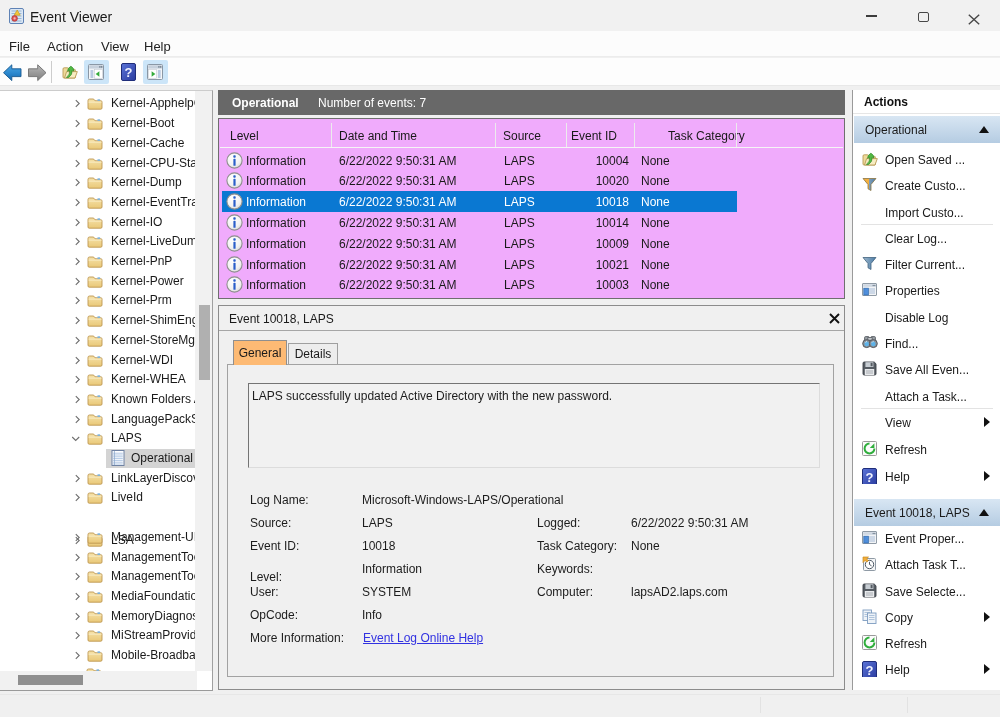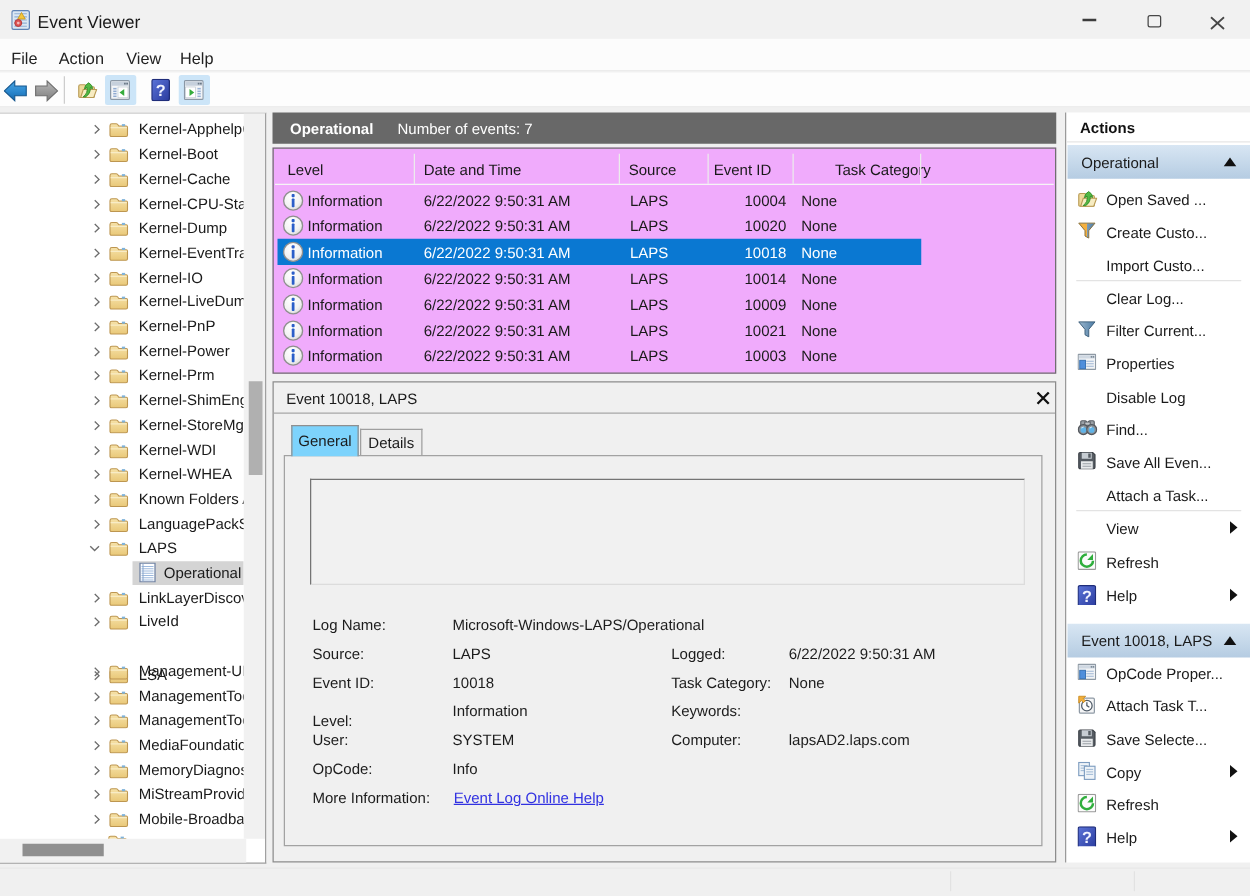--- a/index.html
+++ b/index.html
@@ -735,24 +735,25 @@
       <div style="left:419px;">None</div>
     </div>
 </div>
 <div class="abs" style="left:218px;top:305px;width:627px;height:385px;background:#f0f0f0;border:1px solid #8c8c8c;">
   <div style="position:absolute;left:0;top:0;width:625px;height:25px;border-bottom:1px solid #a6a6a6;font-size:12px;">
       <span style="position:absolute;left:10px;top:6px;">Event 10018, LAPS</span>
       <svg style="position:absolute;left:610px;top:7px;" width="11" height="11" viewBox="0 0 11 11">
         <path d="M1 1 L10 10 M10 1 L1 10" stroke="#111" stroke-width="1.9"></path>
       </svg>
     </div>
-  <div style="position:absolute;left:14px;top:34px;width:54px;height:25px;background:#7dd3fc;border:1px solid #8f8f8f;border-bottom:none;z-index:3;font-size:12px;text-align:center;padding-top:5px;">General</div>
+  <div style="position:absolute;left:14px;top:34px;width:54px;height:25px;background:#fdba74;border:1px solid #8f8f8f;border-bottom:none;z-index:3;font-size:12px;text-align:center;padding-top:5px;">General</div>
   <div style="position:absolute;left:69px;top:37px;width:50px;height:21px;background:#ededed;border:1px solid #9f9f9f;border-bottom:none;font-size:12px;text-align:center;padding-top:3px;">Details</div>
   <div style="position:absolute;left:8px;top:58px;width:607px;height:313px;border:1px solid #a2a2a2;background:#f0f0f0;"></div>
   <div style="position:absolute;left:29px;top:77px;width:572px;height:85px;background:#f1f1f1;border-top:1px solid #747474;border-left:1px solid #747474;border-right:1px solid #dcdcdc;border-bottom:1px solid #dcdcdc;"></div>
+  <div class="fl" style="left:33px;top:83px;">LAPS successfully updated Active Directory with the new password.</div>
   <div class="fl" style="left:31px;top:187px;">Log Name:</div>
   <div class="fl" style="left:143px;top:187px;">Microsoft-Windows-LAPS/Operational</div>
   <div class="fl" style="left:31px;top:210px;">Source:</div>
   <div class="fl" style="left:143px;top:210px;">LAPS</div>
   <div class="fl" style="left:318px;top:210px;">Logged:</div>
   <div class="fl" style="left:412px;top:210px;">6/22/2022 9:50:31 AM</div>
   <div class="fl" style="left:31px;top:233px;">Event ID:</div>
   <div class="fl" style="left:143px;top:233px;">10018</div>
   <div class="fl" style="left:318px;top:233px;">Task Category:</div>
   <div class="fl" style="left:412px;top:233px;">None</div>
@@ -902,21 +903,21 @@
 <rect x="1.2" y="2.2" width="12.6" height="2.6" fill="#cfd8e2"></rect>
 <rect x="10.6" y="2.9" width="1.2" height="1.2" fill="#72808e"></rect>
       <rect x="12.2" y="2.9" width="1.2" height="1.2" fill="#72808e"></rect>
 <g stroke="#9fb6d4" stroke-width="0.9">
         <line x1="7" y1="7" x2="13" y2="7"></line>
         <line x1="7" y1="9" x2="13" y2="9"></line>
         <line x1="7" y1="11" x2="13" y2="11"></line>
       </g>
 <rect x="1.8" y="6.2" width="4.6" height="6.8" fill="#4f8edb" stroke="#2e69ad" stroke-width="0.7"></rect>
     </svg>
-    <span>OpCode Proper...</span>
+    <span>Event Proper...</span>
   </div>
 <div class="aitem" style="top:551.4px;">
     <svg style="position:absolute;left:9px;top:5px;" width="15" height="16" viewBox="0 0 15 16">
       <rect x="1.5" y="2.5" width="12" height="12" rx="1" fill="#f4f5f6" stroke="#8f9aa5" stroke-width="1"></rect>
 <circle cx="7.5" cy="8.5" r="4.2" fill="#fdfdfd" stroke="#4e5a66" stroke-width="1"></circle>
 <path d="M7.5 5.8 L7.5 8.5 L9.5 9.8" fill="none" stroke="#4e5a66" stroke-width="1"></path>
 <path d="M1 1 L6.5 1 L4.6 2.9 L6.3 4.6 L4.8 6.1 L3.1 4.4 L1 6.5 Z" fill="#f2ae3a" stroke="#c88a20" stroke-width="0.7"></path>
     </svg>
     <span>Attach Task T...</span>
   </div>

